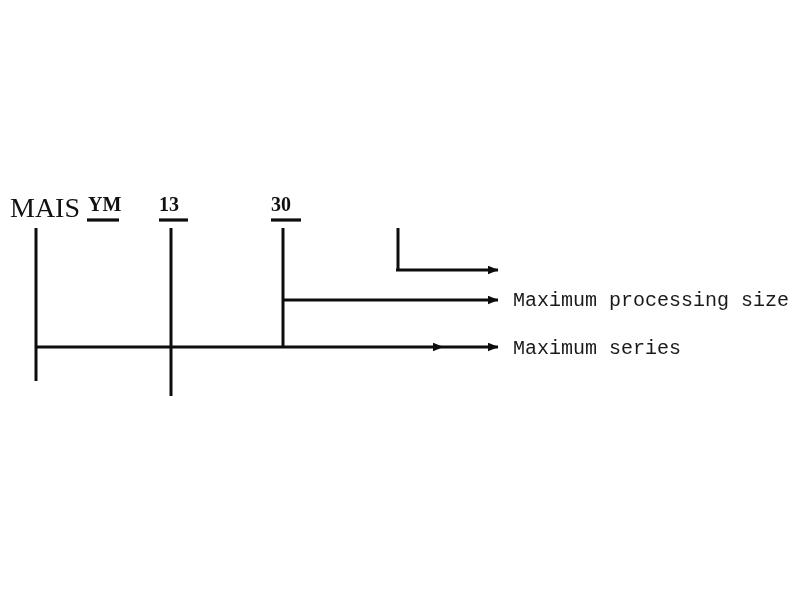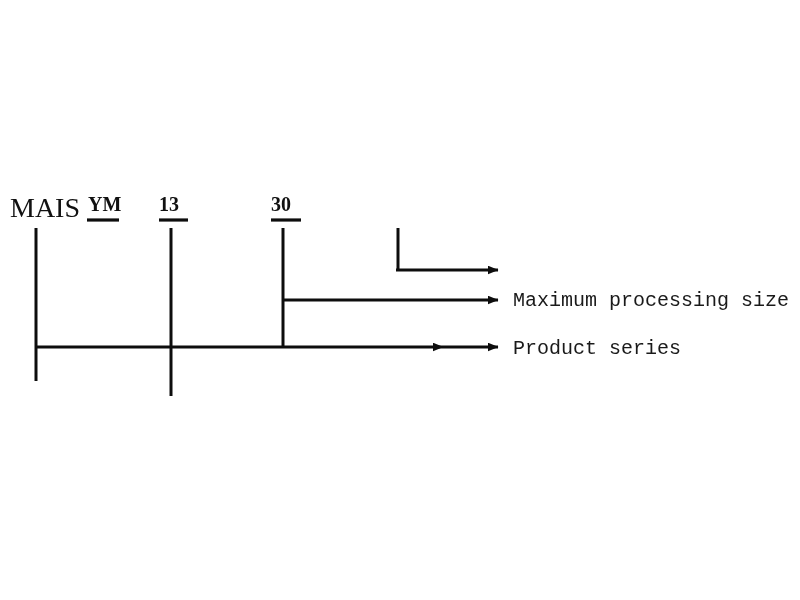--- a/index.html
+++ b/index.html
@@ -83,15 +83,15 @@
       <line x1="443" y1="347" x2="498" y2="347" marker-end="url(#arrowhead)"></line>
     </g>
   </svg>
 
   <span class="code-text code-plain" style="left:10px;  top:194px;">MAIS</span>
   <span class="code-text code-bold" style="left:88px;  top:194px;">YM</span>
   <span class="code-text code-bold" style="left:159px; top:194px;">13</span>
   <span class="code-text code-bold" style="left:271px; top:194px;">30</span>
 
   <span class="callout-label" style="left:513px; top:291px;">Maximum processing size</span>
-  <span class="callout-label" style="left:513px; top:339px;">Product series</span>
+  <span class="callout-label" style="left:513px; top:339px;">Maximum series</span>
 
 </div>
 
 </body></html>

